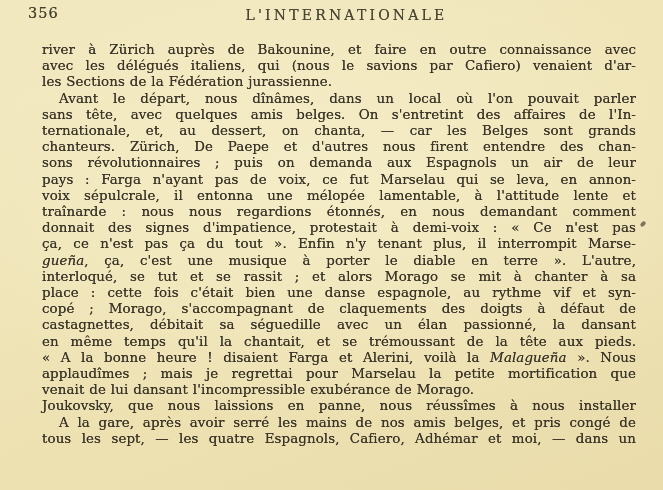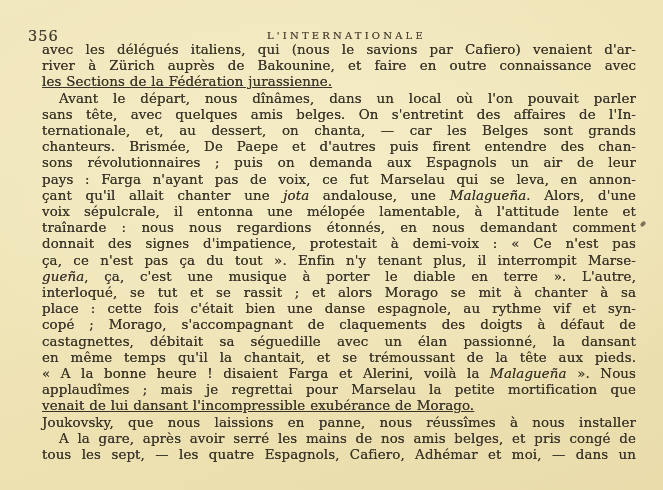--- a/index.html
+++ b/index.html
@@ -11,52 +11,51 @@
     background:
       radial-gradient(ellipse 120% 90% at 50% 38%,
         rgba(255,252,230,0.35) 0%, rgba(0,0,0,0) 55%),
       linear-gradient(160deg, #f2e8bf 0%, #efe4b6 45%, #eadcab 100%);
     color: #3a3428;
   }
   .running-head {
     position: absolute;
     top: 4px; left: 0; right: 0;
     height: 20px;
-    margin-top: 23px;
   }
   .folio {
     position: absolute;
     left: 28px; top: 1px;
     font-size: 14.5px;
     letter-spacing: 1px;
     color: #45402f;
     text-shadow: 0 0 0.6px rgba(64,58,42,0.75);
   }
   .head-title {
     position: absolute;
     left: 60px; right: 30px;
     text-align: center;
     top: 3px;
-    font-size: 10px;
+    font-size: 14px;
     letter-spacing: 3.2px;
     color: #4a4433;
     text-shadow: 0 0 0.6px rgba(70,62,45,0.7);
   }
   .text-block {
     position: absolute;
     left: 42px; right: 27px; top: 42px;
     font-size: 13.4px;
     line-height: 16.2px;
     letter-spacing: 0.1px;
     word-spacing: 0.04em;
     color: #3a3428;
     text-shadow: 0 0 0.65px rgba(58,52,40,0.85);
   }
   .line { text-align: justify; text-align-last: justify; white-space: normal; }
-  .line.last { text-align-last: left; text-decoration: underline; }
+  .line.last { text-align-last: left; }
   .line.indent { text-indent: 17px; }
   .italic { font-style: italic; }
   .ink-speck {
     position: absolute;
     left: 641px; top: 221px;
     width: 4px; height: 6px;
     background: #564e3c;
     border-radius: 60% 40% 55% 45%;
     transform: rotate(38deg);
     opacity: 0.75;
@@ -64,30 +63,29 @@
 </style>
 </head>
 <body>
 
 <div class="running-head">
   <span class="folio">356</span>
   <span class="head-title">L'INTERNATIONALE</span>
 </div>
 
 <div class="text-block">
+    <div class="line"><span>river à Zürich auprès de Bakounine, et faire en outre connaissance avec</span></div>
     <div class="line"><span>avec les délégués italiens, qui (nous le savions par Cafiero) venaient d'ar-</span></div>
-    <div class="line"><span>river à Zürich auprès de Bakounine, et faire en outre connaissance avec</span></div>
     <div class="line last"><span>les Sections de la Fédération jurassienne.</span></div>
     <div class="line indent"><span>Avant le départ, nous dînâmes, dans un local où l'on pouvait parler</span></div>
     <div class="line"><span>sans tête, avec quelques amis belges. On s'entretint des affaires de l'In-</span></div>
     <div class="line"><span>ternationale, et, au dessert, on chanta, — car les Belges sont grands</span></div>
-    <div class="line"><span>chanteurs. Brismée, De Paepe et d'autres puis firent entendre des chan-</span></div>
+    <div class="line"><span>chanteurs. Zürich, De Paepe et d'autres nous firent entendre des chan-</span></div>
     <div class="line"><span>sons révolutionnaires ; puis on demanda aux Espagnols un air de leur</span></div>
     <div class="line"><span>pays : Farga n'ayant pas de voix, ce fut Marselau qui se leva, en annon-</span></div>
-    <div class="line"><span>çant qu'il allait chanter une </span><span class="italic">jota</span><span> andalouse, une </span><span class="italic">Malagueña</span><span>. Alors, d'une</span></div>
     <div class="line"><span>voix sépulcrale, il entonna une mélopée lamentable, à l'attitude lente et</span></div>
     <div class="line"><span>traînarde : nous nous regardions étonnés, en nous demandant comment</span></div>
     <div class="line"><span>donnait des signes d'impatience, protestait à demi-voix : « Ce n'est pas</span></div>
     <div class="line"><span>ça, ce n'est pas ça du tout ». Enfin n'y tenant plus, il interrompit Marse-</span></div>
     <div class="line"><span class="italic">gueña</span><span>, ça, c'est une musique à porter le diable en terre ». L'autre,</span></div>
     <div class="line"><span>interloqué, se tut et se rassit ; et alors Morago se mit à chanter à sa</span></div>
     <div class="line"><span>place : cette fois c'était bien une danse espagnole, au rythme vif et syn-</span></div>
     <div class="line"><span>copé ; Morago, s'accompagnant de claquements des doigts à défaut de</span></div>
     <div class="line"><span>castagnettes, débitait sa séguedille avec un élan passionné, la dansant</span></div>
     <div class="line"><span>en même temps qu'il la chantait, et se trémoussant de la tête aux pieds.</span></div>

